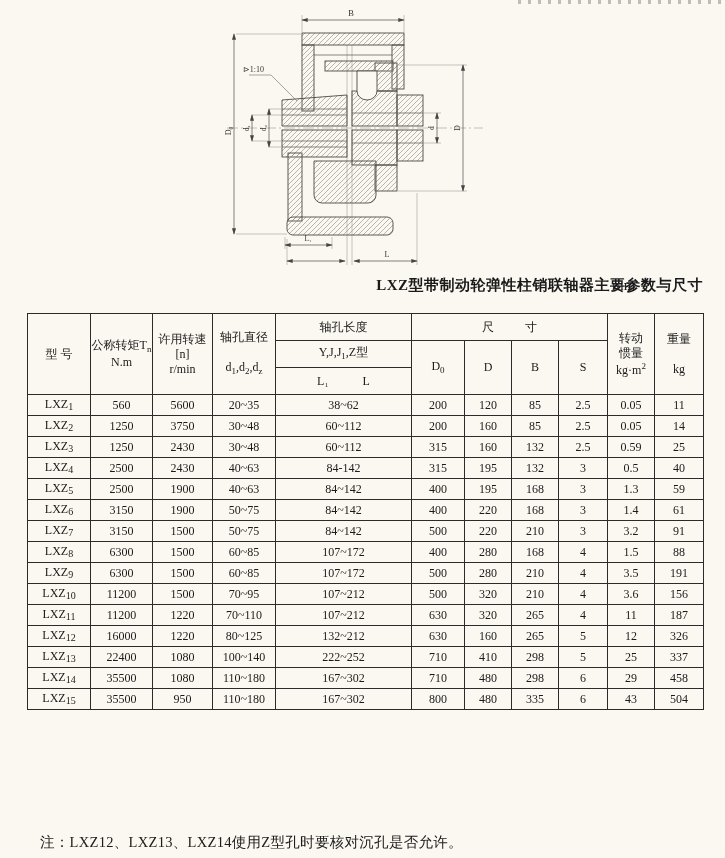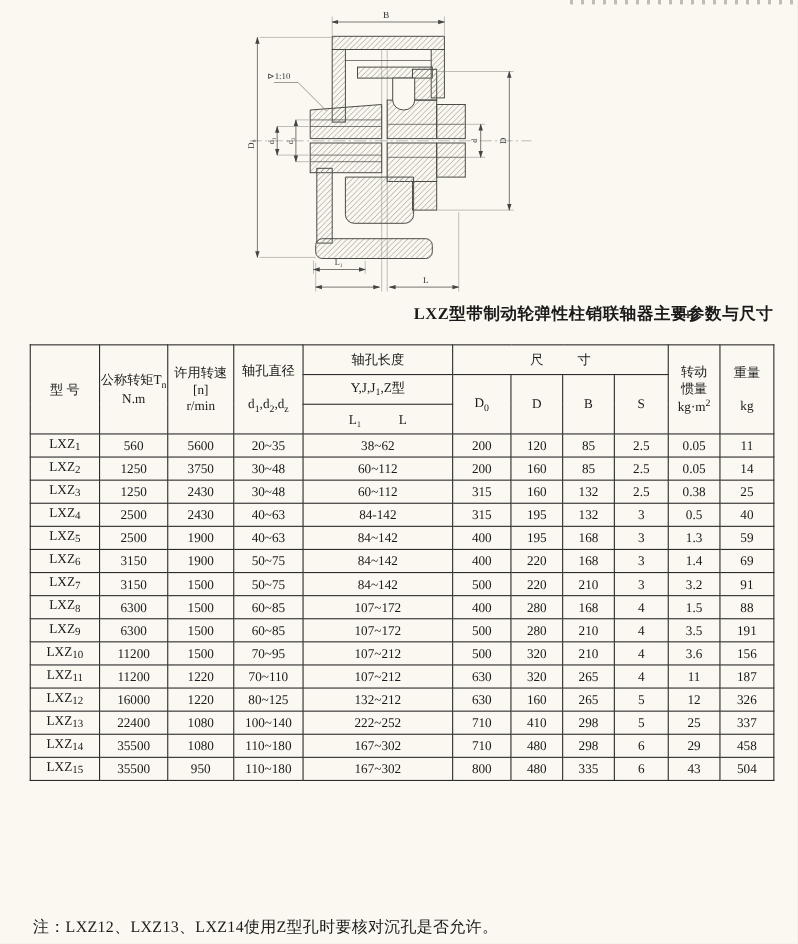--- a/index.html
+++ b/index.html
@@ -35,21 +35,21 @@
     overflow:hidden; white-space:nowrap;
   }
   thead tr{height:27px;}
   tbody tr{height:21px;}
   th.sz{letter-spacing:14px; text-indent:14px;}
   .lgap{margin-left:34px;}
   sub{font-size:9px;}
   sup{font-size:9px;}
   .mnum{font-size:10px; vertical-align:-2px;}
   .note{
-    position:absolute; left:30px; top:833px; font-size:14.5px; letter-spacing:.3px;
+    position:absolute; left:40px; top:833px; font-size:14.5px; letter-spacing:.3px;
   }
   svg text{
     font-family:"Liberation Serif","DejaVu Serif",serif;
     fill:#333;
   }
 </style>
 </head>
 <body>
 
 <div class="page">
@@ -215,21 +215,21 @@
         <tr>
           <td><span>LXZ</span><span class="mnum">3</span></td>
           <td>1250</td>
           <td>2430</td>
           <td>30~48</td>
           <td>60~112</td>
           <td>315</td>
           <td>160</td>
           <td>132</td>
           <td>2.5</td>
-          <td>0.38</td>
+          <td>0.59</td>
           <td>25</td>
         </tr>
         <tr>
           <td><span>LXZ</span><span class="mnum">4</span></td>
           <td>2500</td>
           <td>2430</td>
           <td>40~63</td>
           <td>84-142</td>
           <td>315</td>
           <td>195</td>
@@ -255,21 +255,21 @@
           <td><span>LXZ</span><span class="mnum">6</span></td>
           <td>3150</td>
           <td>1900</td>
           <td>50~75</td>
           <td>84~142</td>
           <td>400</td>
           <td>220</td>
           <td>168</td>
           <td>3</td>
           <td>1.4</td>
-          <td>69</td>
+          <td>61</td>
         </tr>
         <tr>
           <td><span>LXZ</span><span class="mnum">7</span></td>
           <td>3150</td>
           <td>1500</td>
           <td>50~75</td>
           <td>84~142</td>
           <td>500</td>
           <td>220</td>
           <td>210</td>

